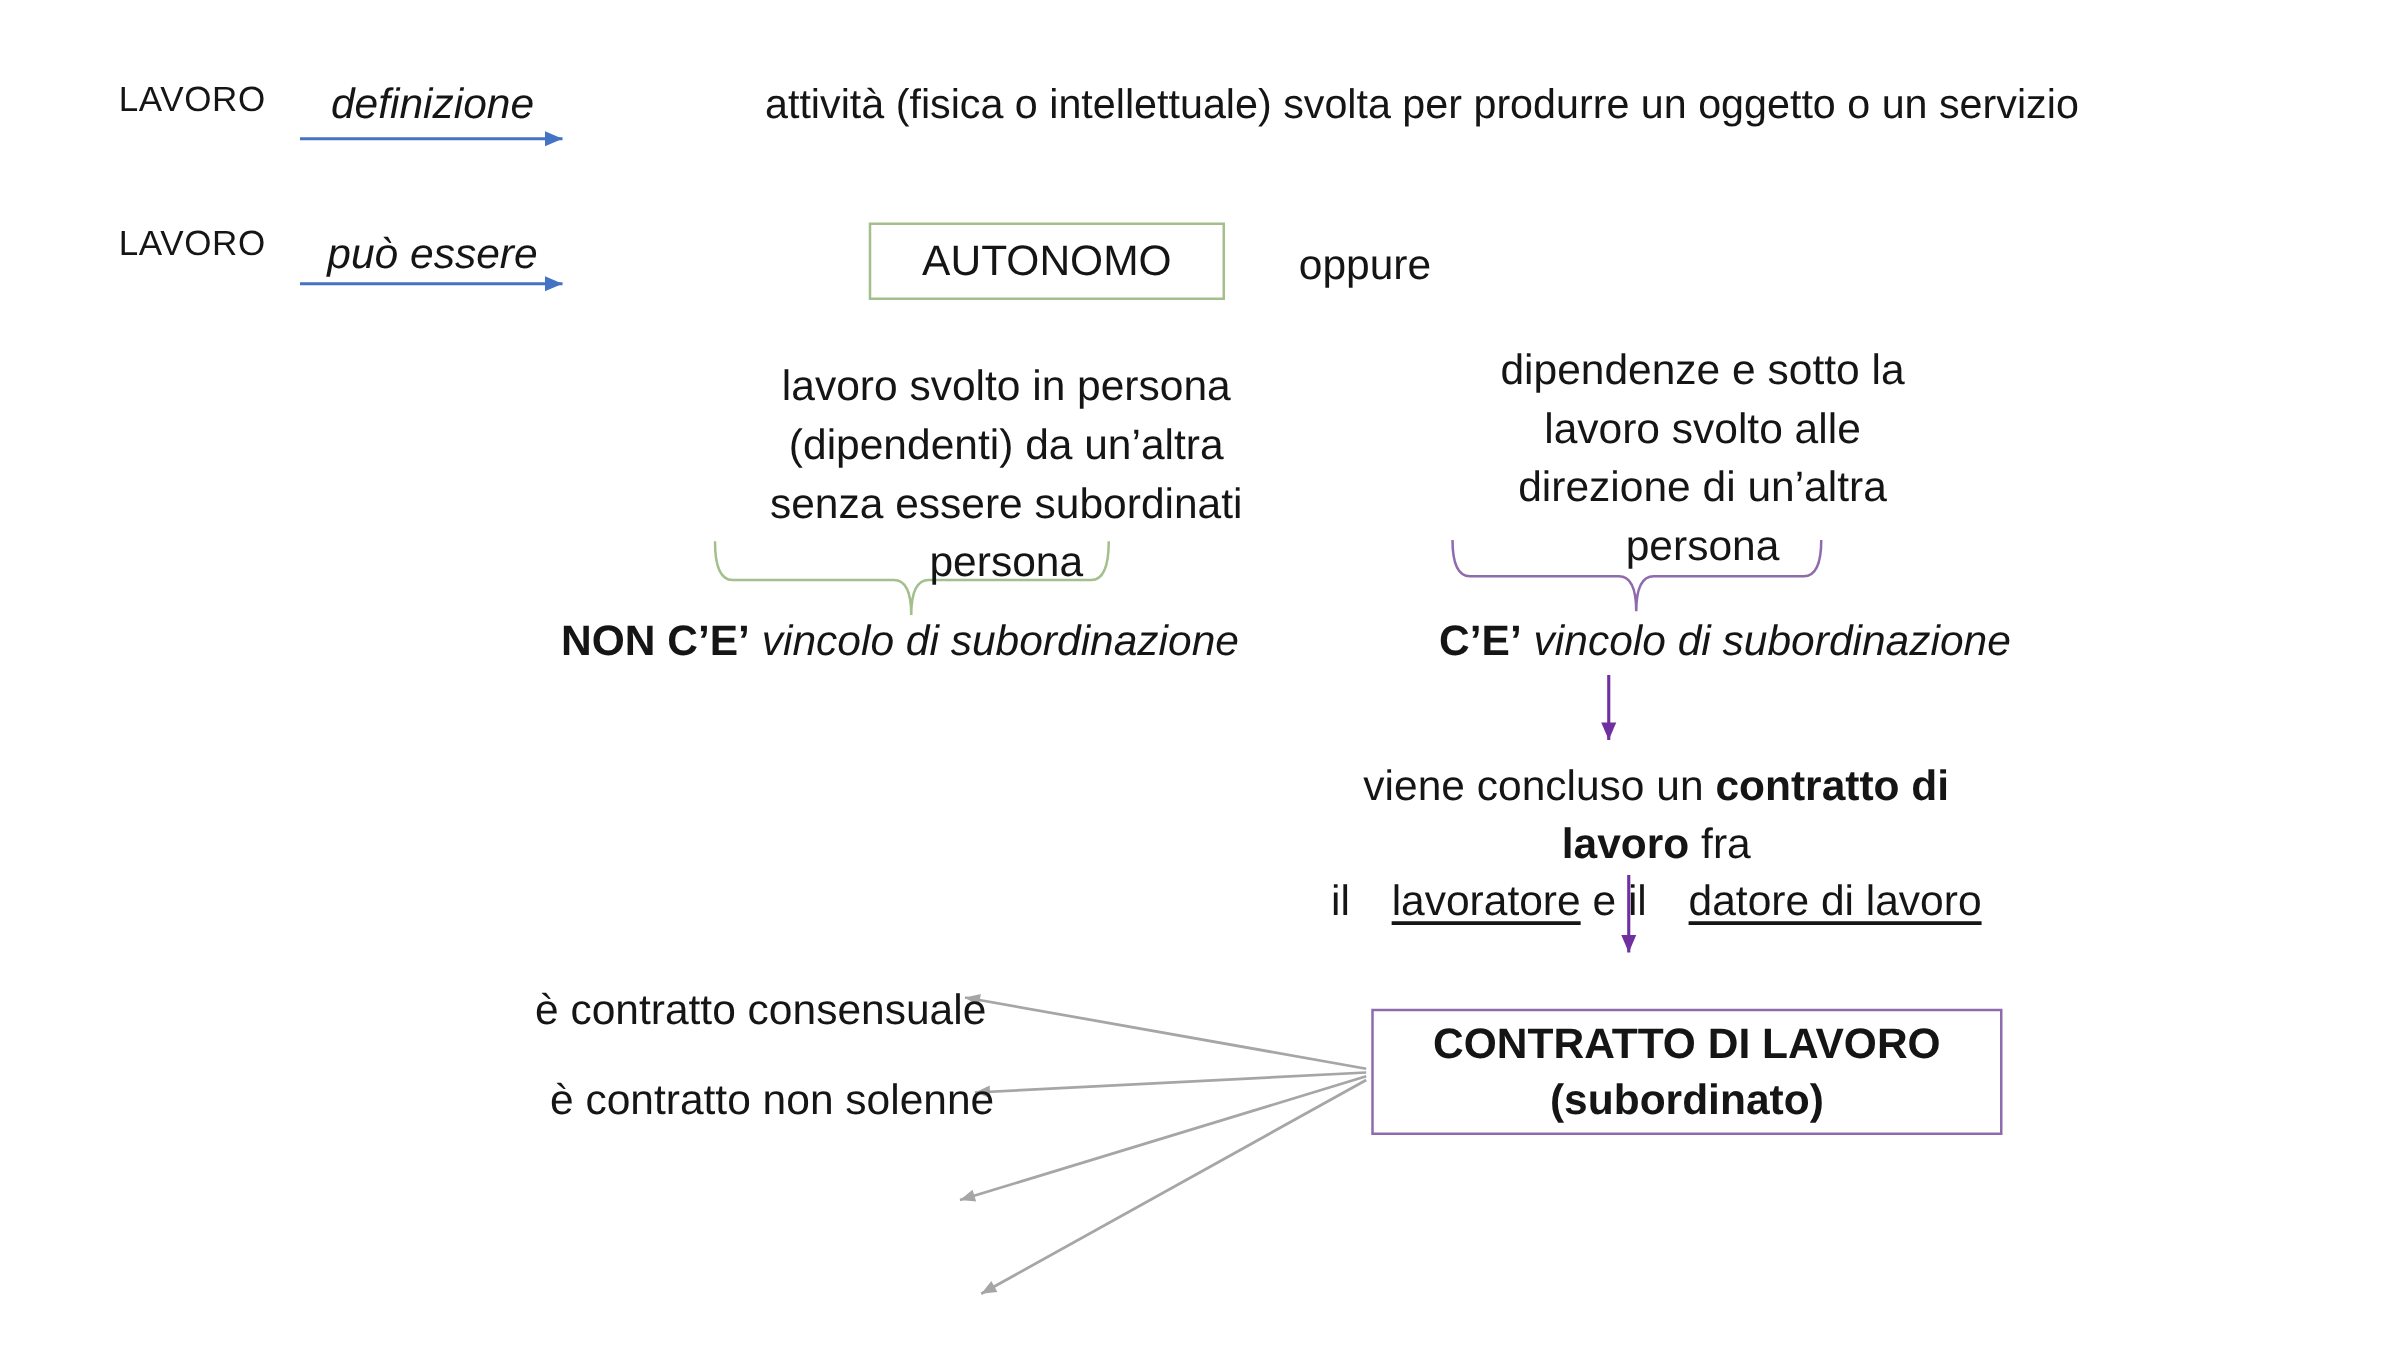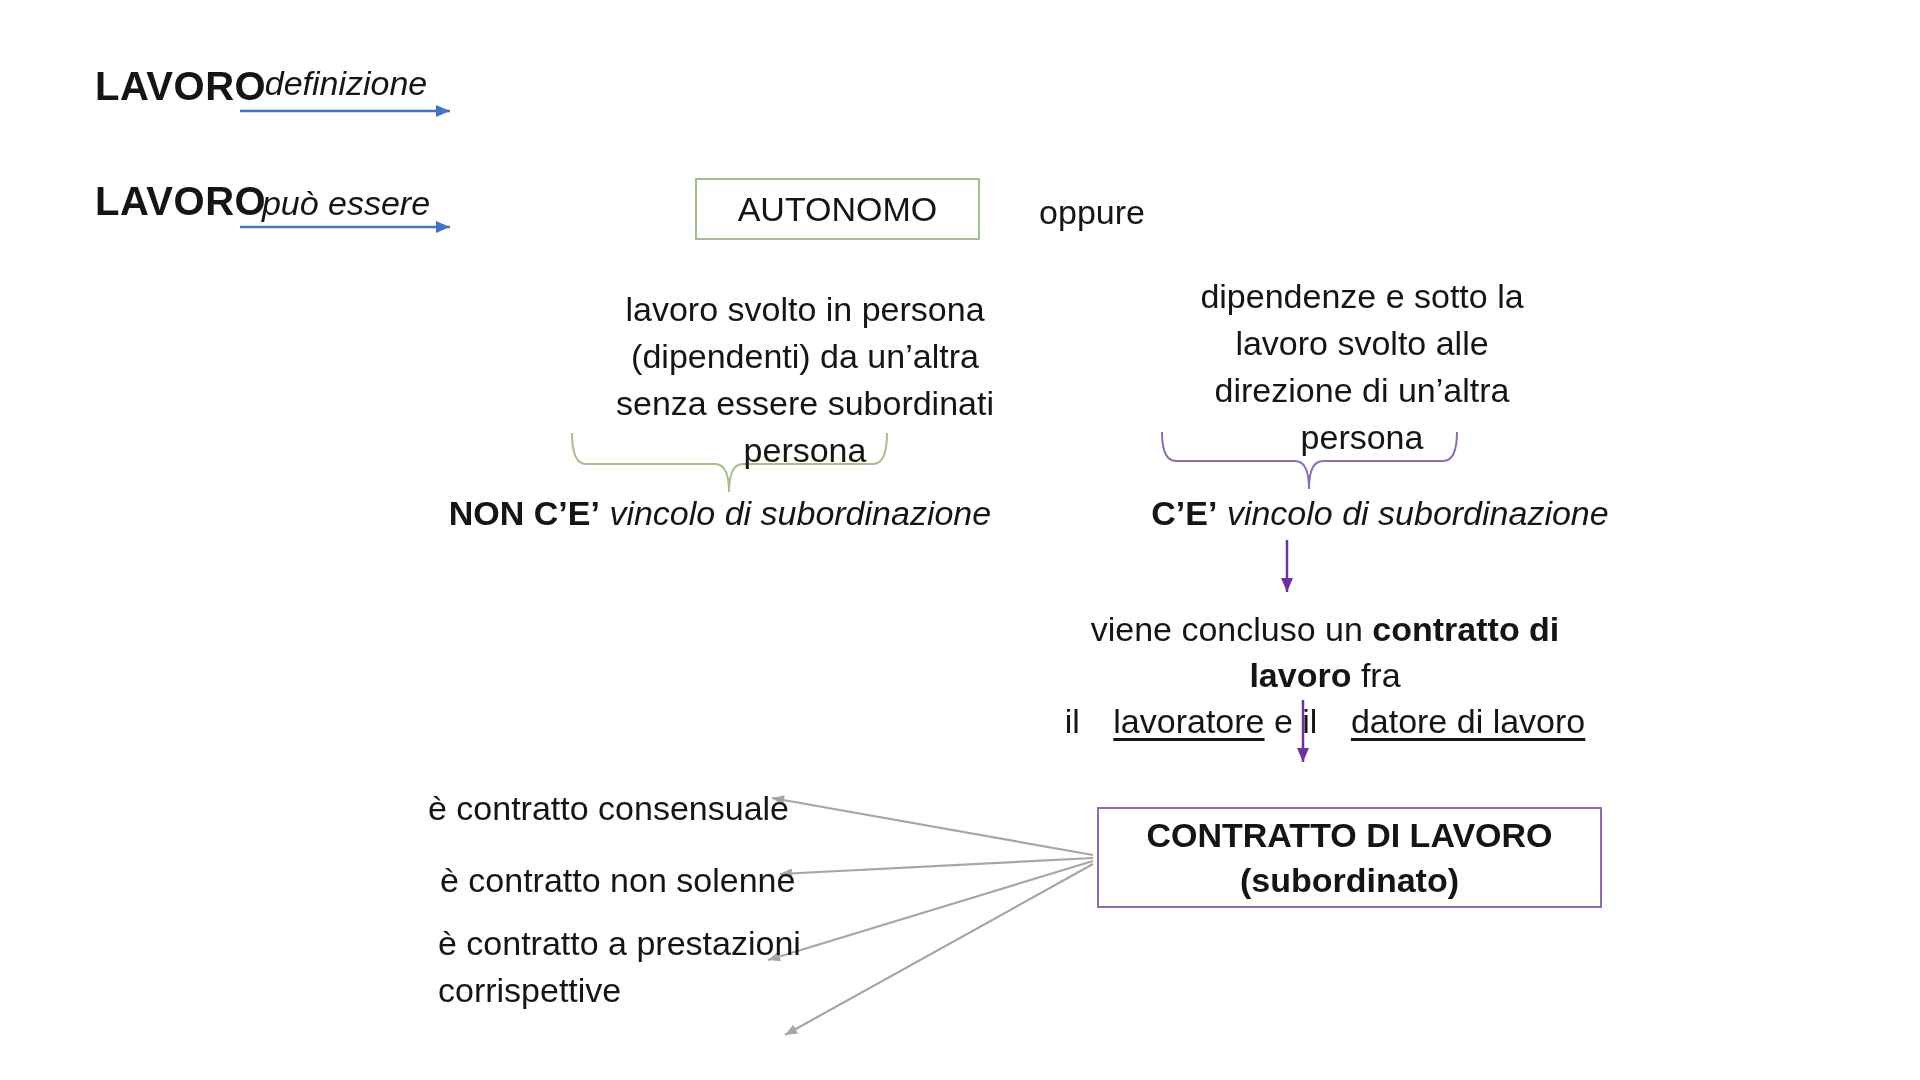--- a/index.html
+++ b/index.html
@@ -12,21 +12,21 @@
     font-family:"Liberation Sans",sans-serif;color:var(--ink);
   }
   .connectors{position:absolute;left:0;top:0;width:1920px;height:1080px;pointer-events:none;}
   .connectors .blue{stroke:var(--blue);stroke-width:2.5;fill:none;}
   .connectors .purplearrow{stroke:var(--purple-arrow);stroke-width:2.5;fill:none;}
   .connectors .grayline{stroke:var(--gray);stroke-width:2.2;fill:none;}
   .connectors .brace-green{stroke:var(--green);stroke-width:2;fill:none;}
   .connectors .brace-purple{stroke:var(--purple);stroke-width:2;fill:none;}
   .mk-blue{fill:var(--blue);} .mk-purple{fill:var(--purple-arrow);} .mk-gray{fill:var(--gray);}
   .txt{position:absolute;white-space:nowrap;font-size:34px;line-height:1.2;}
-  .term{position:absolute;font-size:40px;font-weight:bold;letter-spacing:.5px;white-space:nowrap;}
+  .term{position:absolute;font-size:28px;font-weight:normal;letter-spacing:.5px;white-space:nowrap;}
   .arrow-label{position:absolute;font-style:italic;font-size:34px;text-align:center;white-space:nowrap;}
   .optbox{
     position:absolute;display:flex;align-items:center;justify-content:center;
     background:#fff;font-size:34px;white-space:nowrap;box-sizing:border-box;
   }
   .optbox.green{border:2.5px solid var(--green);align-items:center;}
   .optbox.purple{border:2.5px solid var(--purple);}
   .desc{position:absolute;text-align:center;font-size:34px;line-height:47px;}
   .desc div{white-space:nowrap;}
   .concl{position:absolute;text-align:center;font-size:34px;white-space:nowrap;}
@@ -72,20 +72,21 @@
     <g>
       <line class="grayline" x1="1093" y1="855" x2="772" y2="798" marker-end="url(#ag)"></line>
       <line class="grayline" x1="1093" y1="858" x2="780" y2="874" marker-end="url(#ag)"></line>
       <line class="grayline" x1="1093" y1="861" x2="768" y2="960" marker-end="url(#ag)"></line>
       <line class="grayline" x1="1093" y1="864" x2="785" y2="1035" marker-end="url(#ag)"></line>
     </g>
   </svg>
 
   <div class="term" style="left:95px;top:64px">LAVORO</div>
   <div class="arrow-label" style="left:240px;top:64px;width:212px">definizione</div>
+  <div class="txt" style="left:612px;top:63px;font-size:33px">attività (fisica o intellettuale) svolta per produrre un oggetto o un servizio</div>
 
   <div class="term" style="left:95px;top:179px">LAVORO</div>
   <div class="arrow-label" style="left:240px;top:184px;width:212px">può essere</div>
 
   <div class="optbox green" style="left:695px;top:178px;width:285px;height:62px">
     <span>AUTONOMO</span>
   </div>
   <div class="txt" style="left:1032px;top:192px;width:120px;text-align:center">oppure</div>
 
   <div class="desc" style="left:555px;top:286px;width:500px">
@@ -115,15 +116,14 @@
     <span>il </span><span class="u">lavoratore</span><span> e il </span><span class="u">datore di lavoro</span>
   </div>
 
   <div class="contractbox" style="left:1097px;top:807px;width:505px;height:101px">
     <div>CONTRATTO DI LAVORO</div>
     <div>(subordinato)</div>
   </div>
 
   <div class="propitem" style="left:428px;top:785px">è contratto consensuale</div>
   <div class="propitem" style="left:440px;top:857px">è contratto non solenne</div>
-  <div class="propitem" style="left:438px;top:920px;width:480px;white-space:normal">è contratto a prestazioni corrispettive</div>
 
 </div>
 
 </body></html>

